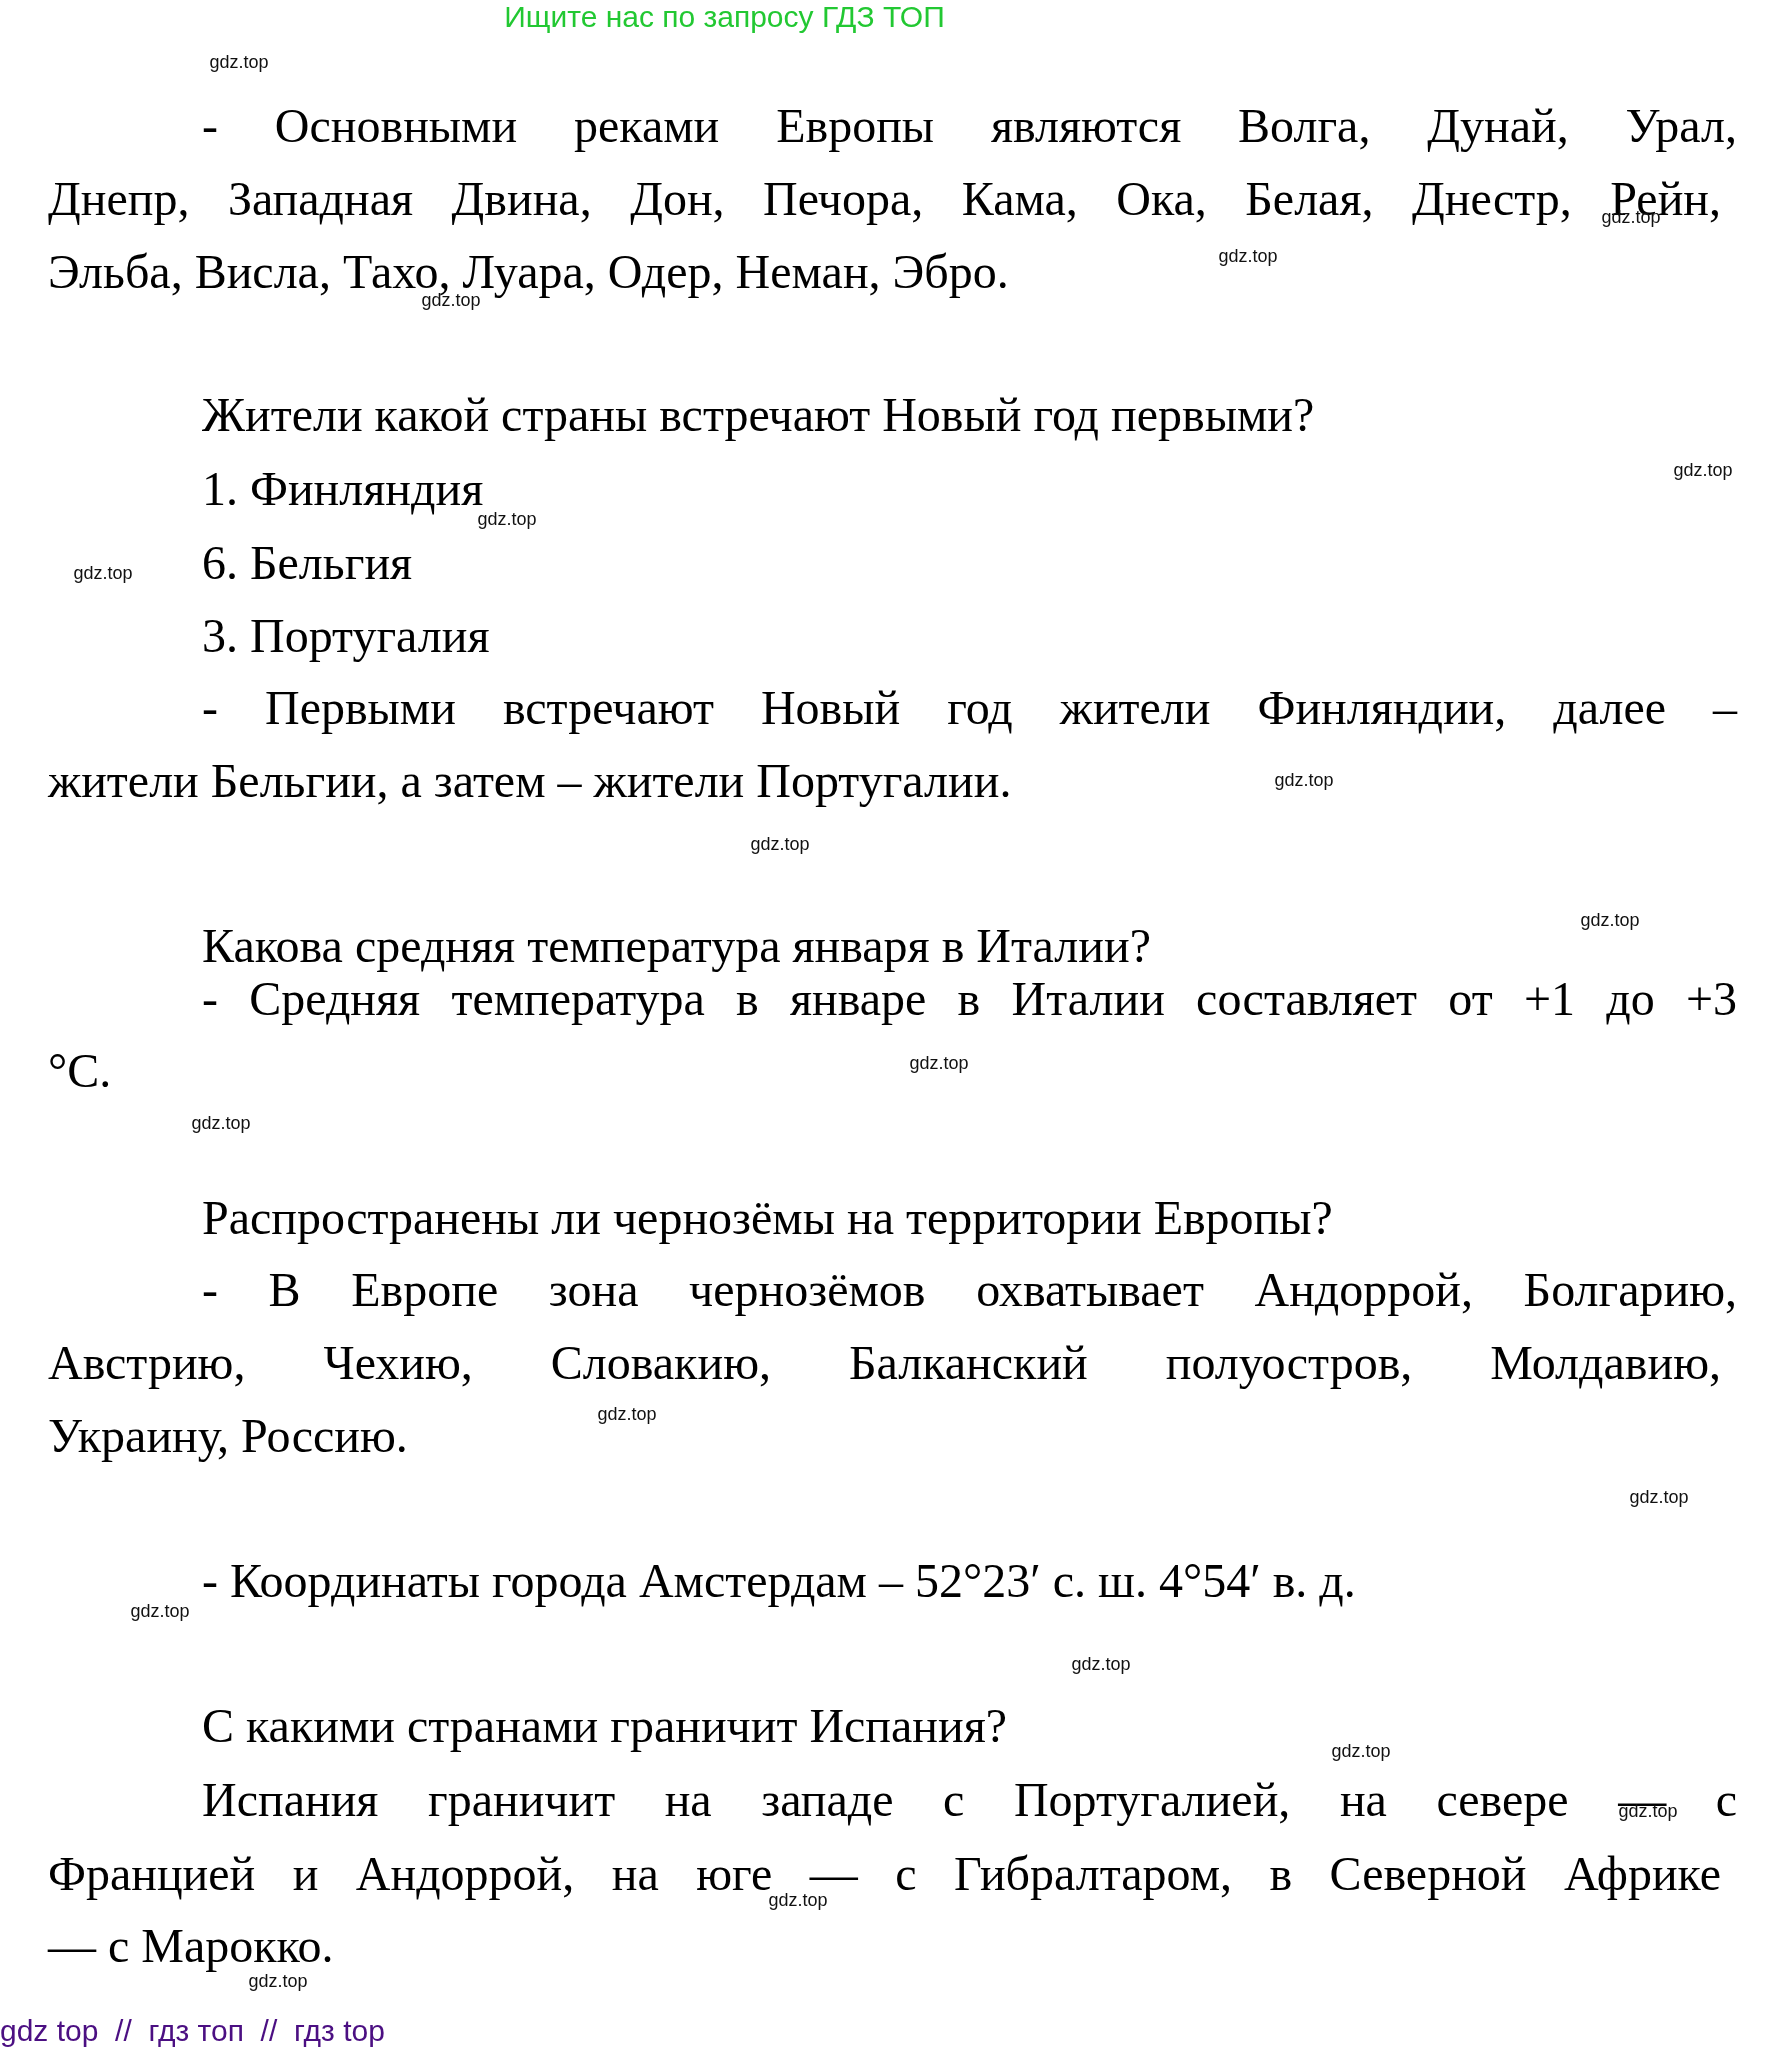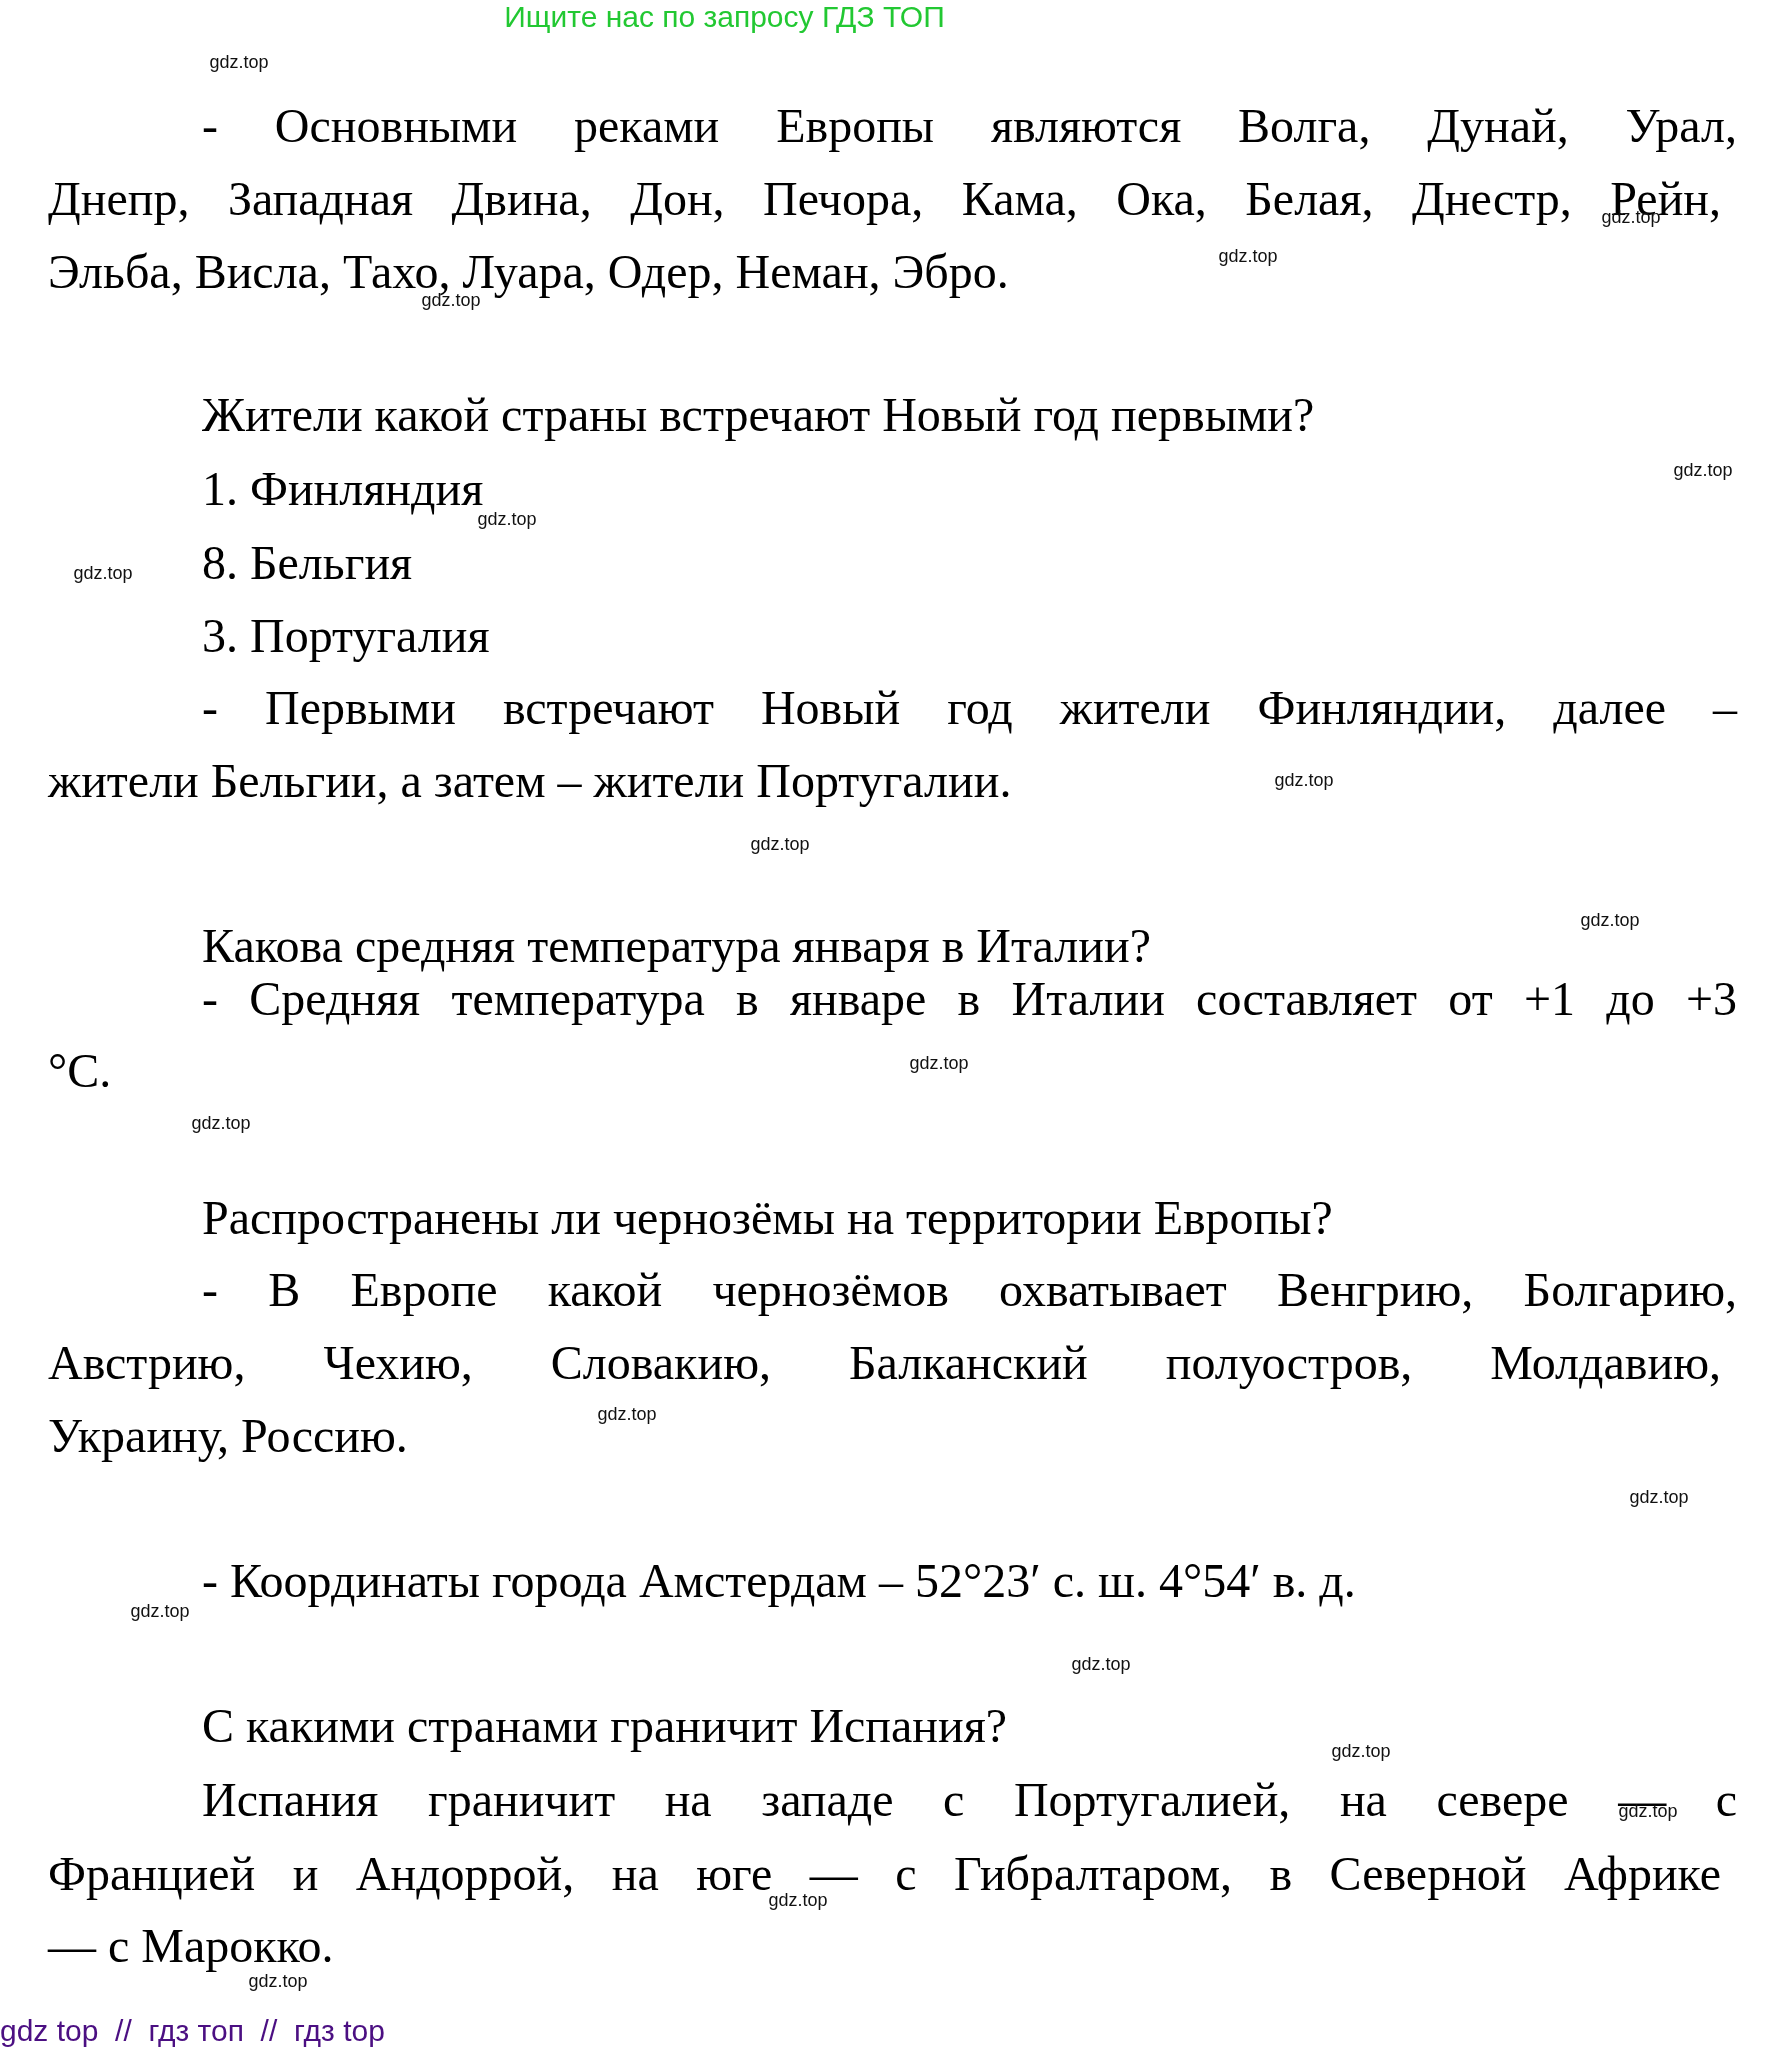--- a/index.html
+++ b/index.html
@@ -33,31 +33,31 @@
 <body>
 
 <div class="header">Ищите нас по запросу ГДЗ ТОП</div>
 
 <div class="line indent justify" style="top:95px">- Основными реками Европы являются Волга, Дунай, Урал,</div>
 <div class="line full justify" style="top:168px">Днепр, Западная Двина, Дон, Печора, Кама, Ока, Белая, Днестр, Рейн,</div>
 <div class="line full" style="top:241px">Эльба, Висла, Тахо, Луара, Одер, Неман, Эбро.</div>
 
 <div class="line indent" style="top:384px">Жители какой страны встречают Новый год первыми?</div>
 <div class="line indent" style="top:458px">1. Финляндия</div>
-<div class="line indent" style="top:532px">8. Бельгия</div>
+<div class="line indent" style="top:532px">6. Бельгия</div>
 <div class="line indent" style="top:605px">3. Португалия</div>
 <div class="line indent justify" style="top:677px">- Первыми встречают Новый год жители Финляндии, далее –</div>
 <div class="line full" style="top:750px">жители Бельгии, а затем – жители Португалии.</div>
 
 <div class="line indent" style="top:915px">Какова средняя температура января в Италии?</div>
 <div class="line indent justify" style="top:968px">- Средняя температура в январе в Италии составляет от +1 до +3</div>
 <div class="line full" style="top:1040px">°C.</div>
 
 <div class="line indent" style="top:1187px">Распространены ли чернозёмы на территории Европы?</div>
-<div class="line indent justify" style="top:1259px">- В Европе какой чернозёмов охватывает Венгрию, Болгарию,</div>
+<div class="line indent justify" style="top:1259px">- В Европе зона чернозёмов охватывает Андоррой, Болгарию,</div>
 <div class="line full justify" style="top:1332px">Австрию, Чехию, Словакию, Балканский полуостров, Молдавию,</div>
 <div class="line full" style="top:1405px">Украину, Россию.</div>
 
 <div class="line indent" style="top:1550px">- Координаты города Амстердам – 52°23′ с. ш. 4°54′ в. д.</div>
 
 <div class="line indent" style="top:1695px">С какими странами граничит Испания?</div>
 <div class="line indent justify" style="top:1769px">Испания граничит на западе с Португалией, на севере — с</div>
 <div class="line full justify" style="top:1843px">Францией и Андоррой, на юге — с Гибралтаром, в Северной Африке</div>
 <div class="line full" style="top:1915px">— с Марокко.</div>
 

